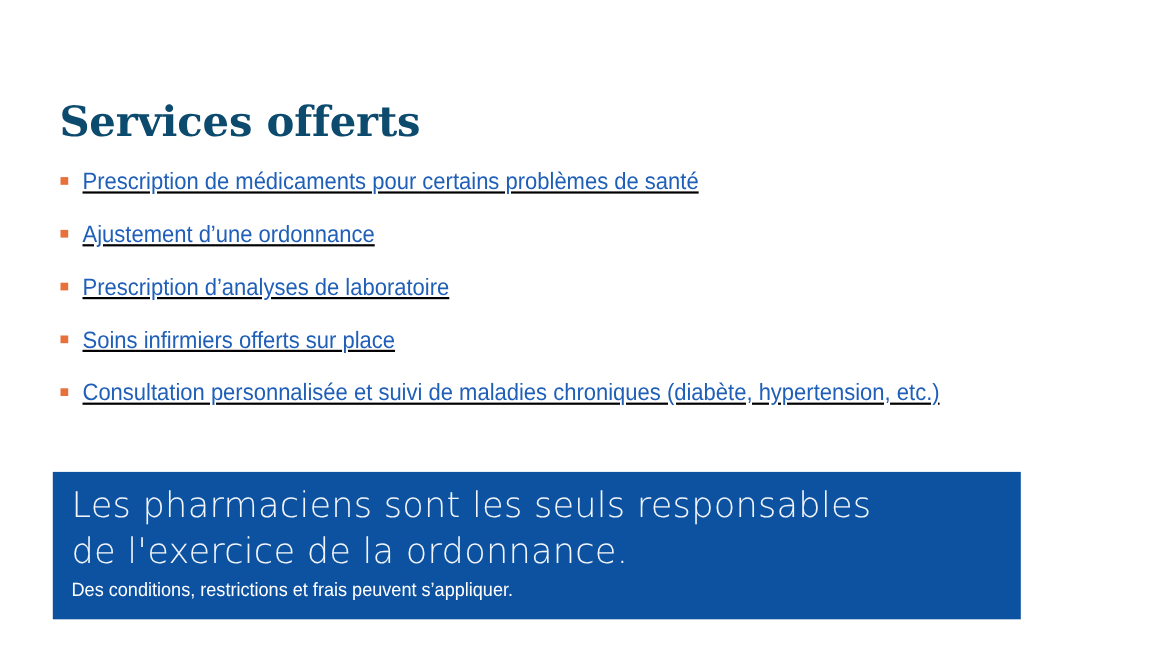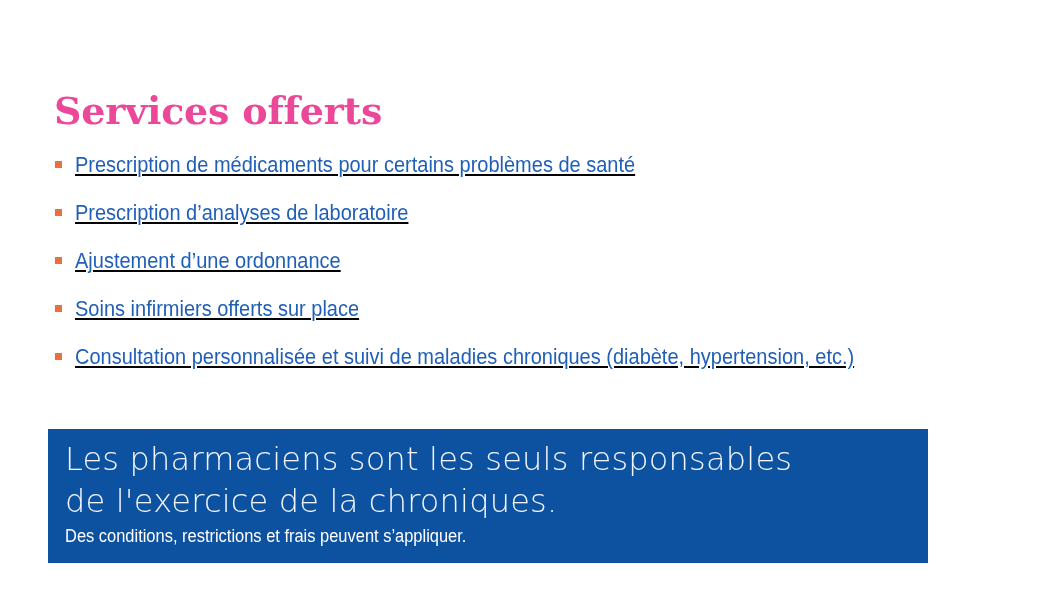--- a/index.html
+++ b/index.html
@@ -24,21 +24,21 @@
   
   #slide-title {
     position: absolute;
     left: 54px;
     top: 62px;
     font-family: "DejaVu Serif", "Liberation Serif", serif;
     font-weight: bold;
     font-size: 38px;
     line-height: 48px;
     letter-spacing: -0.2px;
-    color: #ec4899;
+    color: #0c4a6e;
     white-space: nowrap;
   }
 
   
   #bullet-list {
     position: absolute;
     left: 54px;
     top: 141px;
     width: 980px;
     list-style: none;
@@ -115,39 +115,39 @@
 
   <ul id="bullet-list">
 
     <li class="bullet-item">
       <span class="bullet-marker"></span>
       <span class="bullet-text">Prescription de médicaments pour certains problèmes de santé</span>
     </li>
 
     <li class="bullet-item">
       <span class="bullet-marker"></span>
-      <span class="bullet-text">Prescription d’analyses de laboratoire</span>
+      <span class="bullet-text">Ajustement d’une ordonnance</span>
     </li>
 
     <li class="bullet-item">
       <span class="bullet-marker"></span>
-      <span class="bullet-text">Ajustement d’une ordonnance</span>
+      <span class="bullet-text">Prescription d’analyses de laboratoire</span>
     </li>
 
     <li class="bullet-item">
       <span class="bullet-marker"></span>
       <span class="bullet-text">Soins infirmiers offerts sur place</span>
     </li>
 
     <li class="bullet-item">
       <span class="bullet-marker"></span>
       <span class="bullet-text">Consultation personnalisée et suivi de maladies chroniques (diabète, hypertension, etc.)</span>
     </li>
 
   </ul>
 
   <div id="callout-banner">
     <div class="callout-headline">Les pharmaciens sont les seuls responsables</div>
-    <div class="callout-headline">de l'exercice de la chroniques.</div>
+    <div class="callout-headline">de l'exercice de la ordonnance.</div>
     <div id="callout-fineprint">Des conditions, restrictions et frais peuvent s’appliquer.</div>
   </div>
 
 </div>
 
 </body></html>

